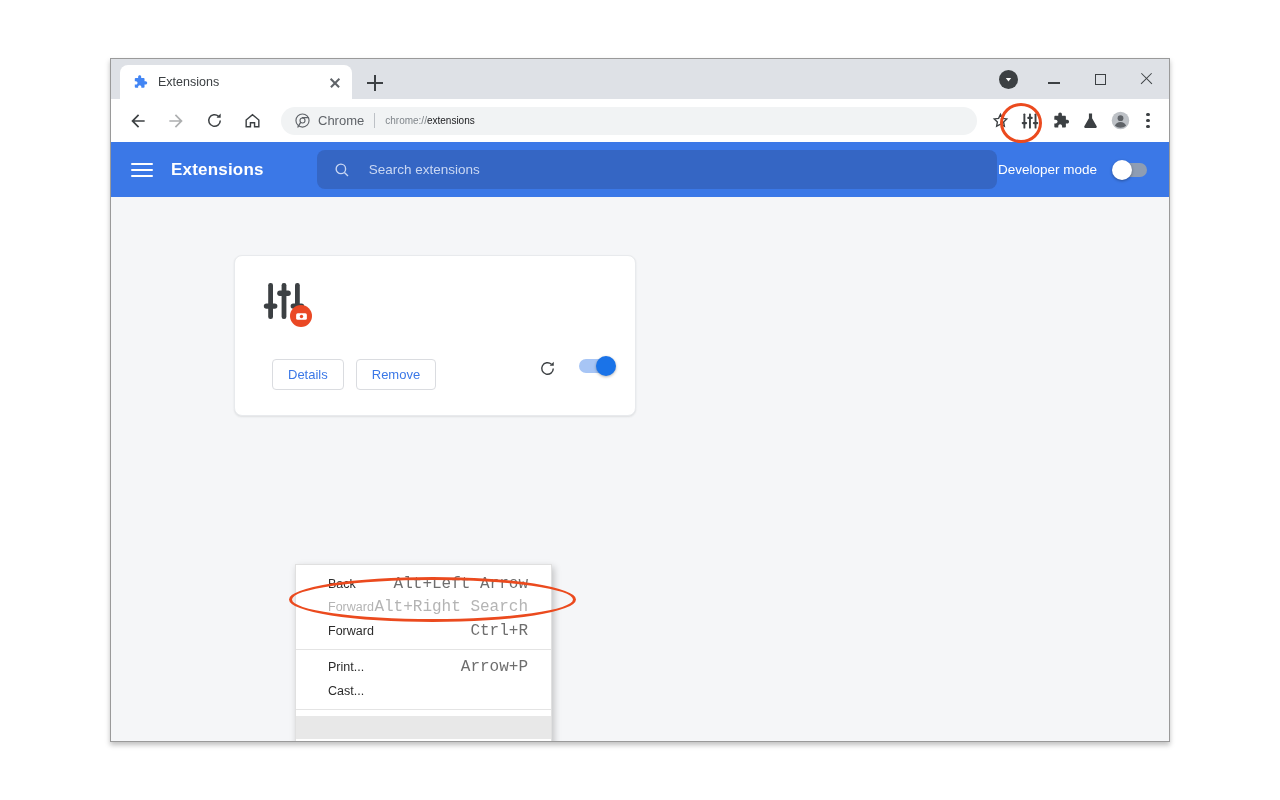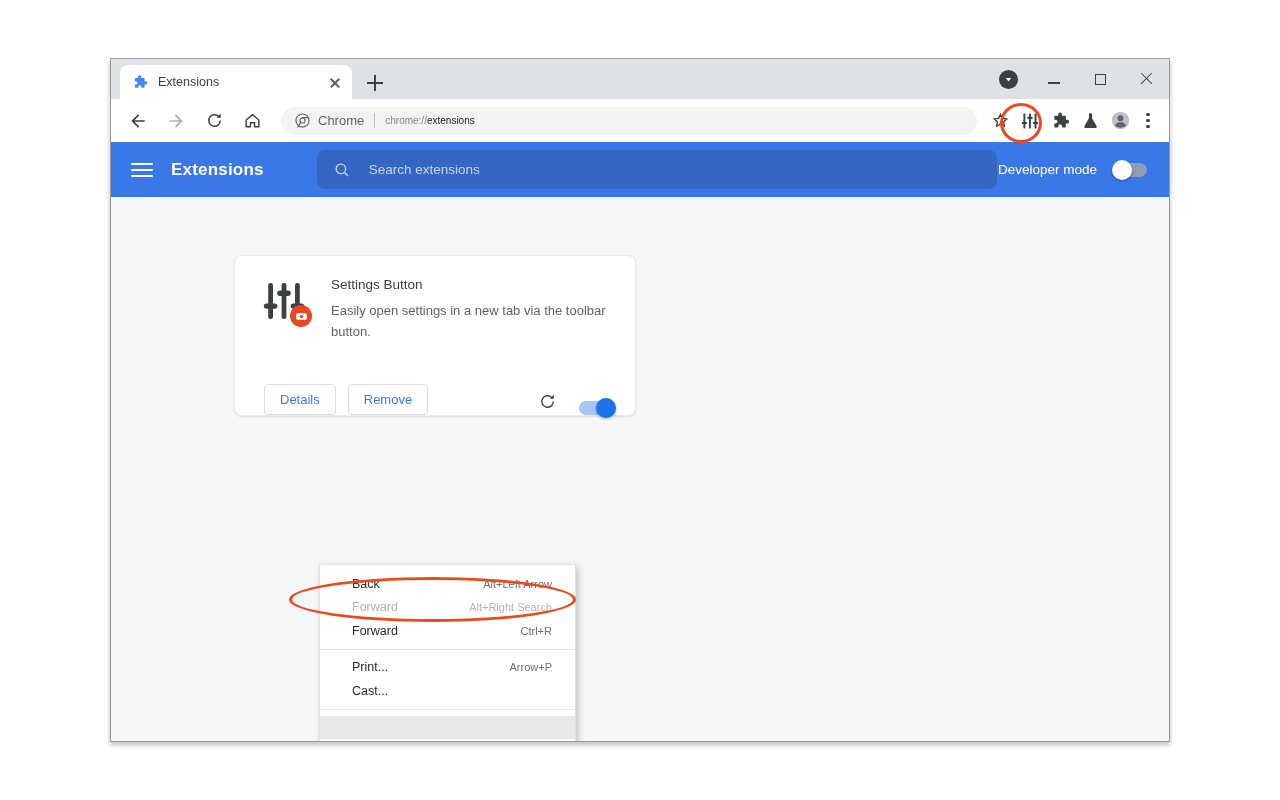--- a/index.html
+++ b/index.html
@@ -346,24 +346,24 @@
     margin-bottom: 8px;
   }
   .card-desc {
     font-size: 13px;
     color: #5f6368;
     line-height: 21px;
     max-width: 285px;
   }
   .card-actions {
     position: absolute;
-    left: 4px; right: 0; bottom: 0;
+    left: 12px; right: 0; bottom: 0;
     height: 56px;
     display: flex;
-    align-items: flex-end;
+    align-items: flex-start;
     padding: 0 22px 0 25px;
     box-sizing: border-box;
   }
   .btn-outline {
     height: 31px;
     padding: 0 15px;
     border: 1px solid #dadce0;
     border-radius: 4px;
     background: #ffffff;
     color: #3b78e7;
@@ -387,21 +387,21 @@
     right: -3px; top: -3px;
     width: 20px; height: 20px;
     border-radius: 50%;
     background: #1a73e8;
     box-shadow: 0 1px 3px rgba(0,0,0,.3);
   }
 
   
   .ctx-menu {
     position: absolute;
-    left: 208px;
+    left: 184px;
     top: 367px;
     width: 257px;
     background: #ffffff;
     border: 1px solid #e0e0e0;
     box-shadow: 2px 3px 7px rgba(0,0,0,.22);
     padding: 7px 0 7px 0;
     box-sizing: border-box;
     font-family: "Liberation Sans", sans-serif;
   }
   .ctx-item {
@@ -415,23 +415,24 @@
   }
   .ctx-label {
     font-size: 12.5px;
     color: #2b2b2b;
     white-space: nowrap;
   }
   .ctx-item.disabled .ctx-label,
   .ctx-item.disabled .ctx-shortcut { color: #b4b4b4; }
   .ctx-shortcut {
     margin-left: auto;
-    font-size: 11px;
+    font-size: 16px;
     color: #6e6e6e;
     white-space: nowrap;
+    font-family: Liberation Mono, monospace;
   }
   .ctx-item.highlight { background: #e8e8e8; }
   .ctx-sep {
     height: 1px;
     background: #e4e4e4;
     margin: 6px 0 6px 0;
   }
 
   
   .annot { position: absolute; pointer-events: none; }
@@ -601,24 +602,20 @@
                 <rect x="15.3" y="13.2" width="6.8" height="2.7" rx="1.35"></rect>
               </g>
             </svg>
             <div class="card-badge">
               <svg width="13" height="13" viewBox="0 0 16 16">
                 <rect x="1.4" y="4" width="13.2" height="8" rx="2" fill="#ffffff"></rect>
                 <circle cx="8" cy="8" r="2.1" fill="#ea4824"></circle>
               </svg>
             </div>
           </div>
-          <div>
-            <div class="card-name">Settings Button</div>
-            <div class="card-desc">Easily open settings in a new tab via the toolbar button.</div>
-          </div>
         </div>
 
         <div class="card-actions">
           <button class="btn-outline">Details</button>
           <button class="btn-outline">Remove</button>
           <span class="reload-ico">
             <svg width="19" height="19" viewBox="0 0 24 24">
               <path fill="none" stroke="#3c4043" stroke-width="1.8" d="M19.3 12a7.3 7.3 0 1 1-2.3-5.3"></path>
               <path fill="#3c4043" d="M19.9 3.4v5.1h-5.1z"></path>
             </svg>

